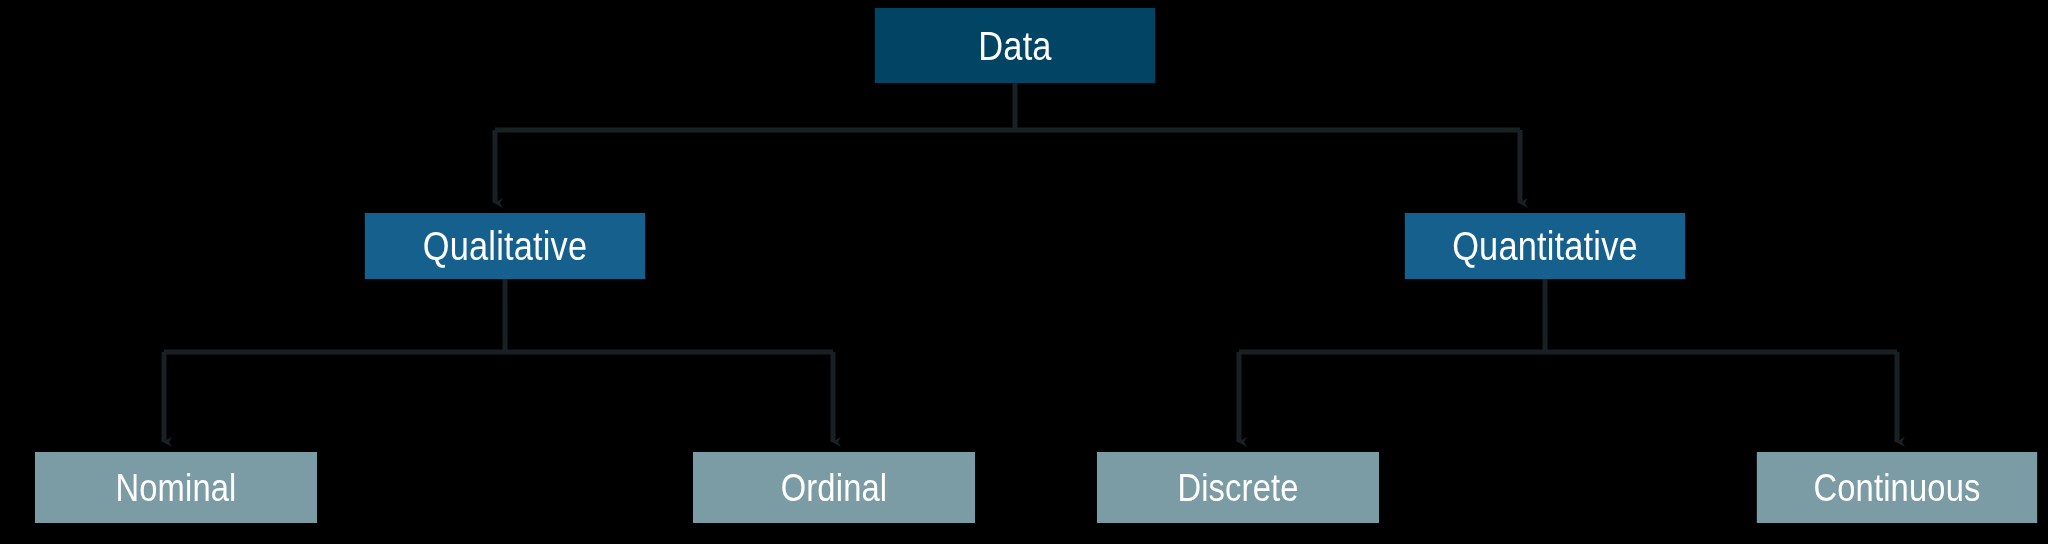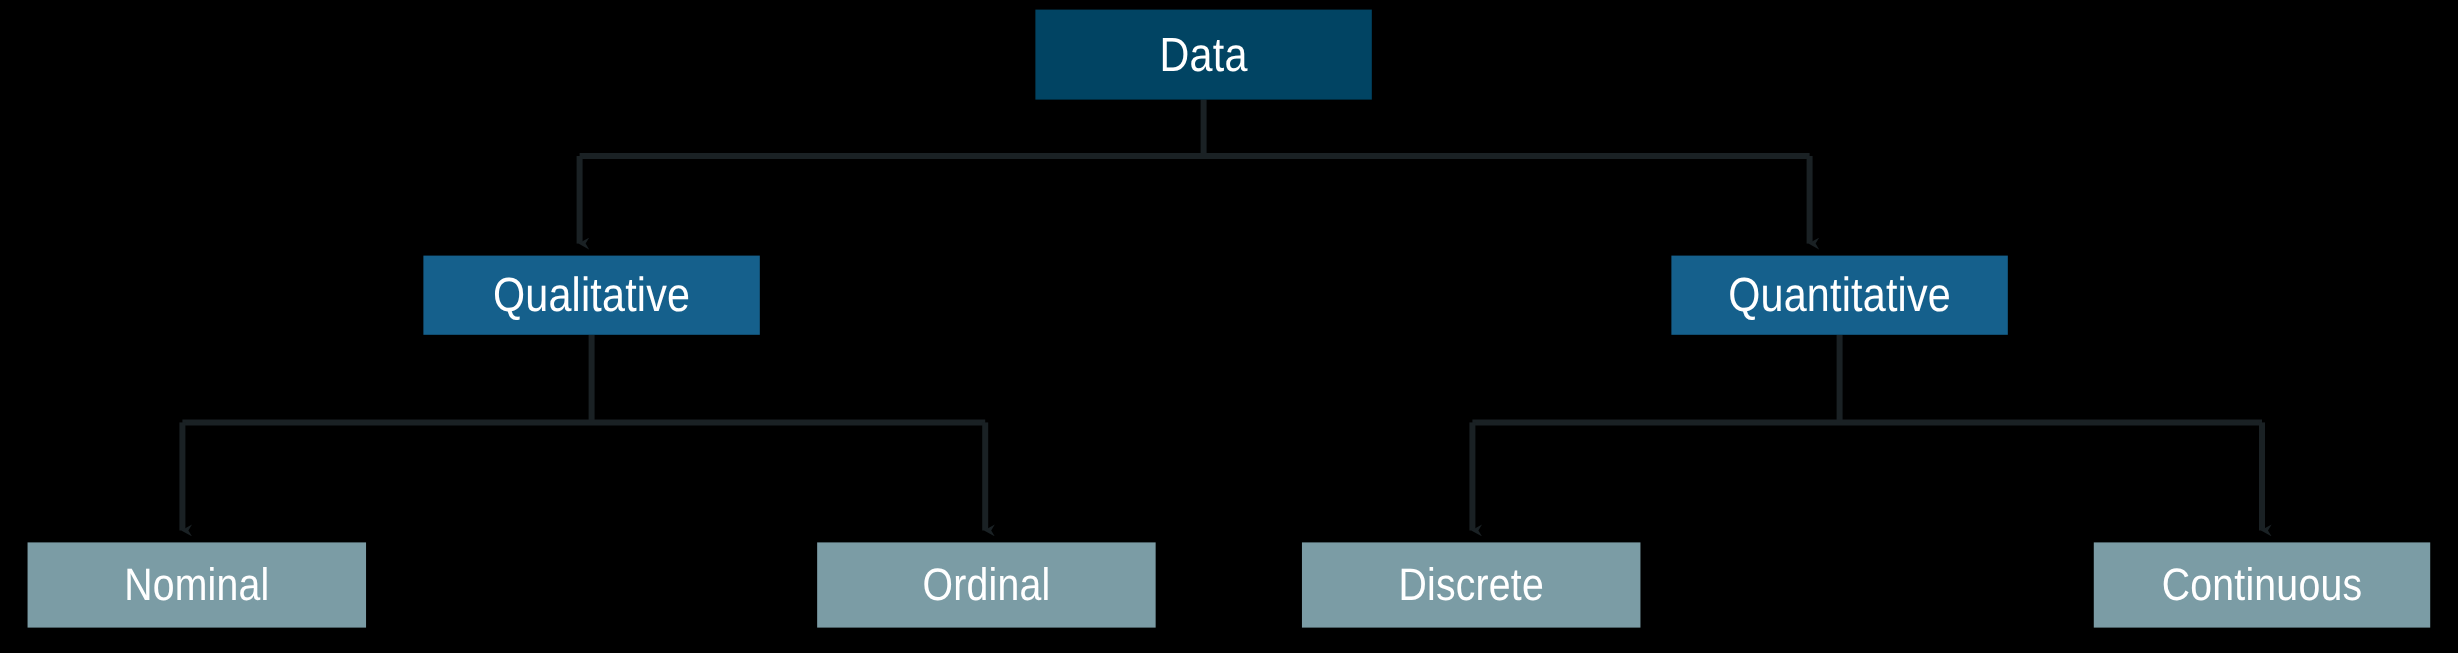--- a/index.html
+++ b/index.html
@@ -11,20 +11,21 @@
     width: 2048px;
     height: 544px;
     overflow: hidden;
     font-family: "Liberation Sans", "DejaVu Sans", sans-serif;
   }
   #diagram-root {
     position: relative;
     width: 1876px;
     height: 544px;
     background: #000000;
+    margin-left: 12px;
   }
   svg.connectors {
     position: absolute;
     left: 0;
     top: 0;
     width: 2048px;
     height: 544px;
     pointer-events: none;
   }
   .node {

